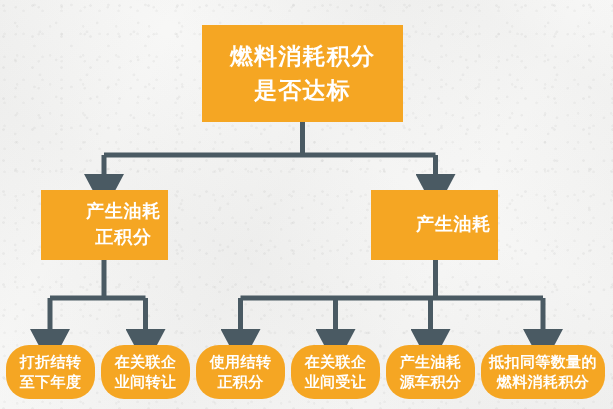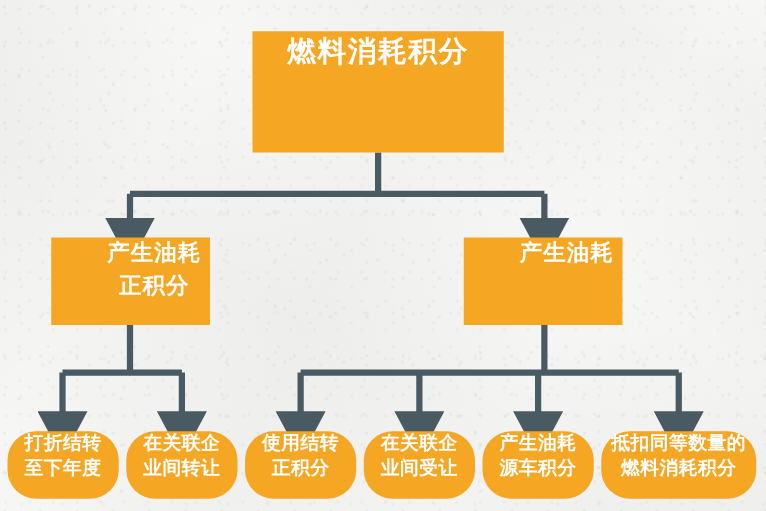--- a/index.html
+++ b/index.html
@@ -47,20 +47,21 @@
     position: absolute;
     inset: 0;
   }
 
   .node-box {
     position: absolute;
     background-color: #f5a623;
     display: flex;
     flex-direction: column;
     align-items: center;
+    justify-content: center;
     color: #ffffff;
     font-weight: bold;
     text-align: center;
     box-sizing: border-box;
     line-height: 1.22;
     letter-spacing: 0.5px;
   }
 
   .node-line {
     display: block;
@@ -140,20 +141,21 @@
       <path d="M 240.5 298 L 543 298"></path>
       <path d="M 240.5 298 L 240.5 335" marker-end="url(#arrowhead)"></path>
       <path d="M 335.5 298 L 335.5 335" marker-end="url(#arrowhead)"></path>
       <path d="M 430.5 298 L 430.5 335" marker-end="url(#arrowhead)"></path>
       <path d="M 543 298 L 543 335" marker-end="url(#arrowhead)"></path>
     </g>
   </svg>
 
   <div class="node-box" id="node-root">
     <span class="node-line">燃料消耗积分</span>
+    <span class="node-line">是否达标</span>
   </div>
 
   <div class="node-box level2" id="node-positive-credit">
     <span class="node-line">产生油耗</span>
     <span class="node-line">正积分</span>
   </div>
 
   <div class="node-box level2" id="node-negative-credit">
     <span class="node-line">产生油耗</span>
   </div>

